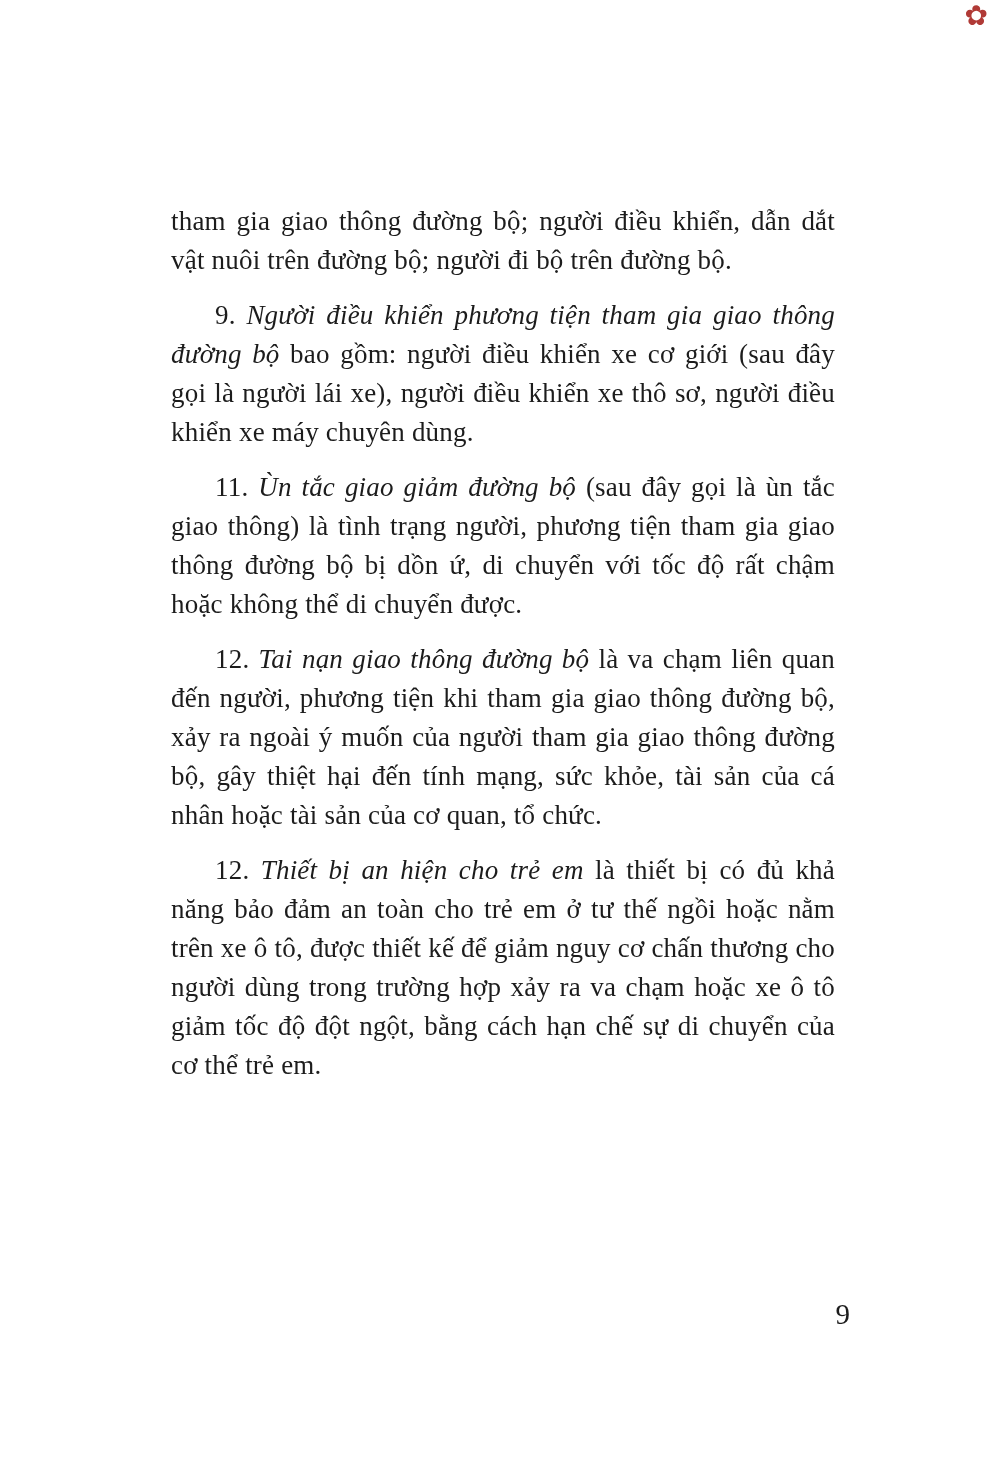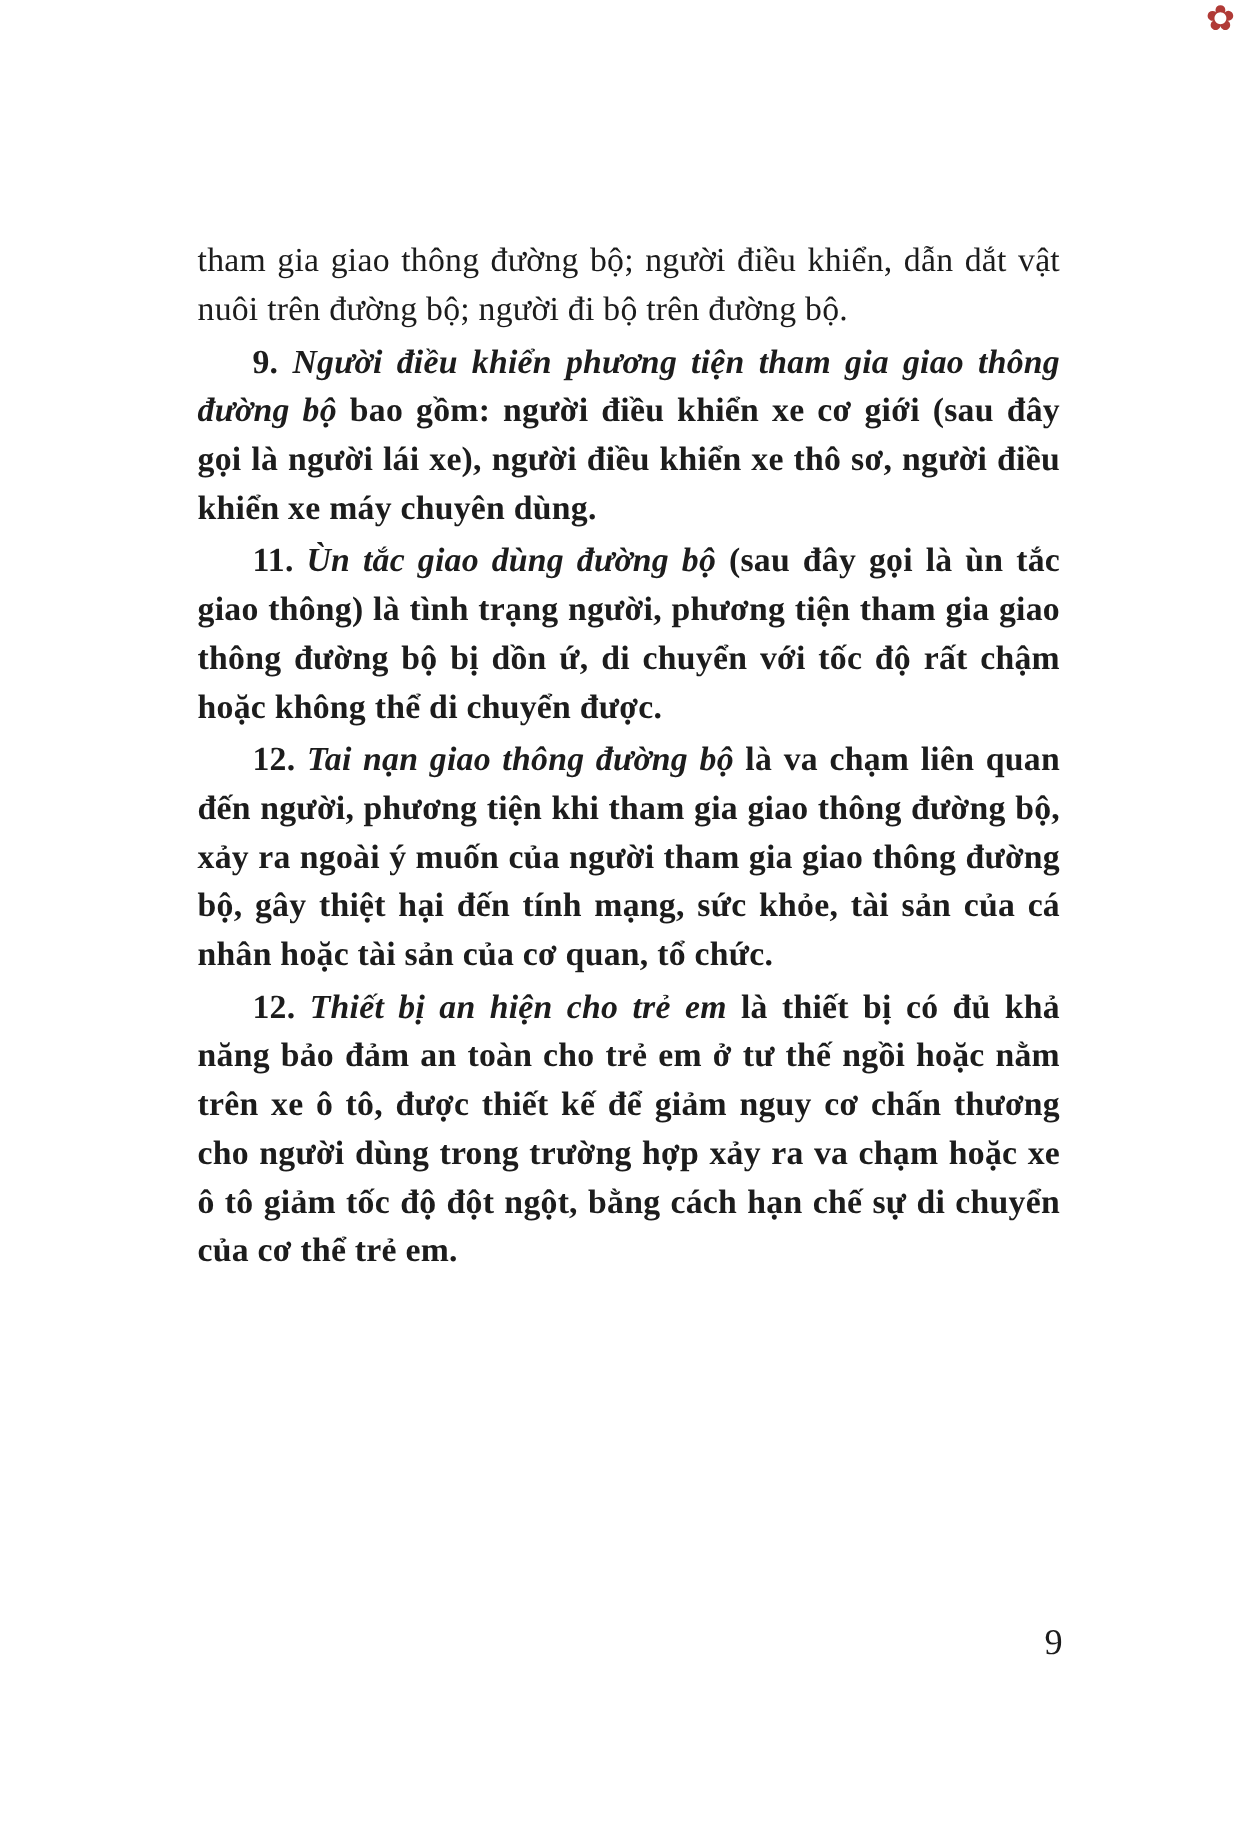--- a/index.html
+++ b/index.html
@@ -29,26 +29,25 @@
     position: absolute;
     left: 155px;
     top: 186px;
     width: 696px;
     font-size: 27px;
     line-height: 39px;
     text-align: justify;
     letter-spacing: 0.2px;
   }
   .para {
-    margin: 3px;
+    margin: 16px;
     padding: 0;
   }
   .para.indent {
     text-indent: 44px;
-    font-weight: bold;
   }
   .it {
     font-style: italic;
   }
   .page-number {
     position: absolute;
     top: 1298px;
     right: 150px;
     font-size: 29px;
     color: #1c1c1c;
@@ -56,19 +55,19 @@
 </style>
 </head>
 <body>
 
 <div class="page">
   <div class="ornament">✿</div>
 
   <div class="text-block">
       <p class="para"><span>tham gia giao thông đường bộ; người điều khiển, dẫn dắt vật nuôi trên đường bộ; người đi bộ trên đường bộ.</span></p>
       <p class="para indent"><span>9. </span><span class="it">Người điều khiển phương tiện tham gia giao thông đường bộ</span><span> bao gồm: người điều khiển xe cơ giới (sau đây gọi là người lái xe), người điều khiển xe thô sơ, người điều khiển xe máy chuyên dùng.</span></p>
-      <p class="para indent"><span>11. </span><span class="it">Ùn tắc giao dùng đường bộ</span><span> (sau đây gọi là ùn tắc giao thông) là tình trạng người, phương tiện tham gia giao thông đường bộ bị dồn ứ, di chuyển với tốc độ rất chậm hoặc không thể di chuyển được.</span></p>
+      <p class="para indent"><span>11. </span><span class="it">Ùn tắc giao giảm đường bộ</span><span> (sau đây gọi là ùn tắc giao thông) là tình trạng người, phương tiện tham gia giao thông đường bộ bị dồn ứ, di chuyển với tốc độ rất chậm hoặc không thể di chuyển được.</span></p>
       <p class="para indent"><span>12. </span><span class="it">Tai nạn giao thông đường bộ</span><span> là va chạm liên quan đến người, phương tiện khi tham gia giao thông đường bộ, xảy ra ngoài ý muốn của người tham gia giao thông đường bộ, gây thiệt hại đến tính mạng, sức khỏe, tài sản của cá nhân hoặc tài sản của cơ quan, tổ chức.</span></p>
       <p class="para indent"><span>12. </span><span class="it">Thiết bị an hiện cho trẻ em</span><span> là thiết bị có đủ khả năng bảo đảm an toàn cho trẻ em ở tư thế ngồi hoặc nằm trên xe ô tô, được thiết kế để giảm nguy cơ chấn thương cho người dùng trong trường hợp xảy ra va chạm hoặc xe ô tô giảm tốc độ đột ngột, bằng cách hạn chế sự di chuyển của cơ thể trẻ em.</span></p>
     </div>
 
   <div class="page-number">9</div>
 </div>
 
 </body></html>

